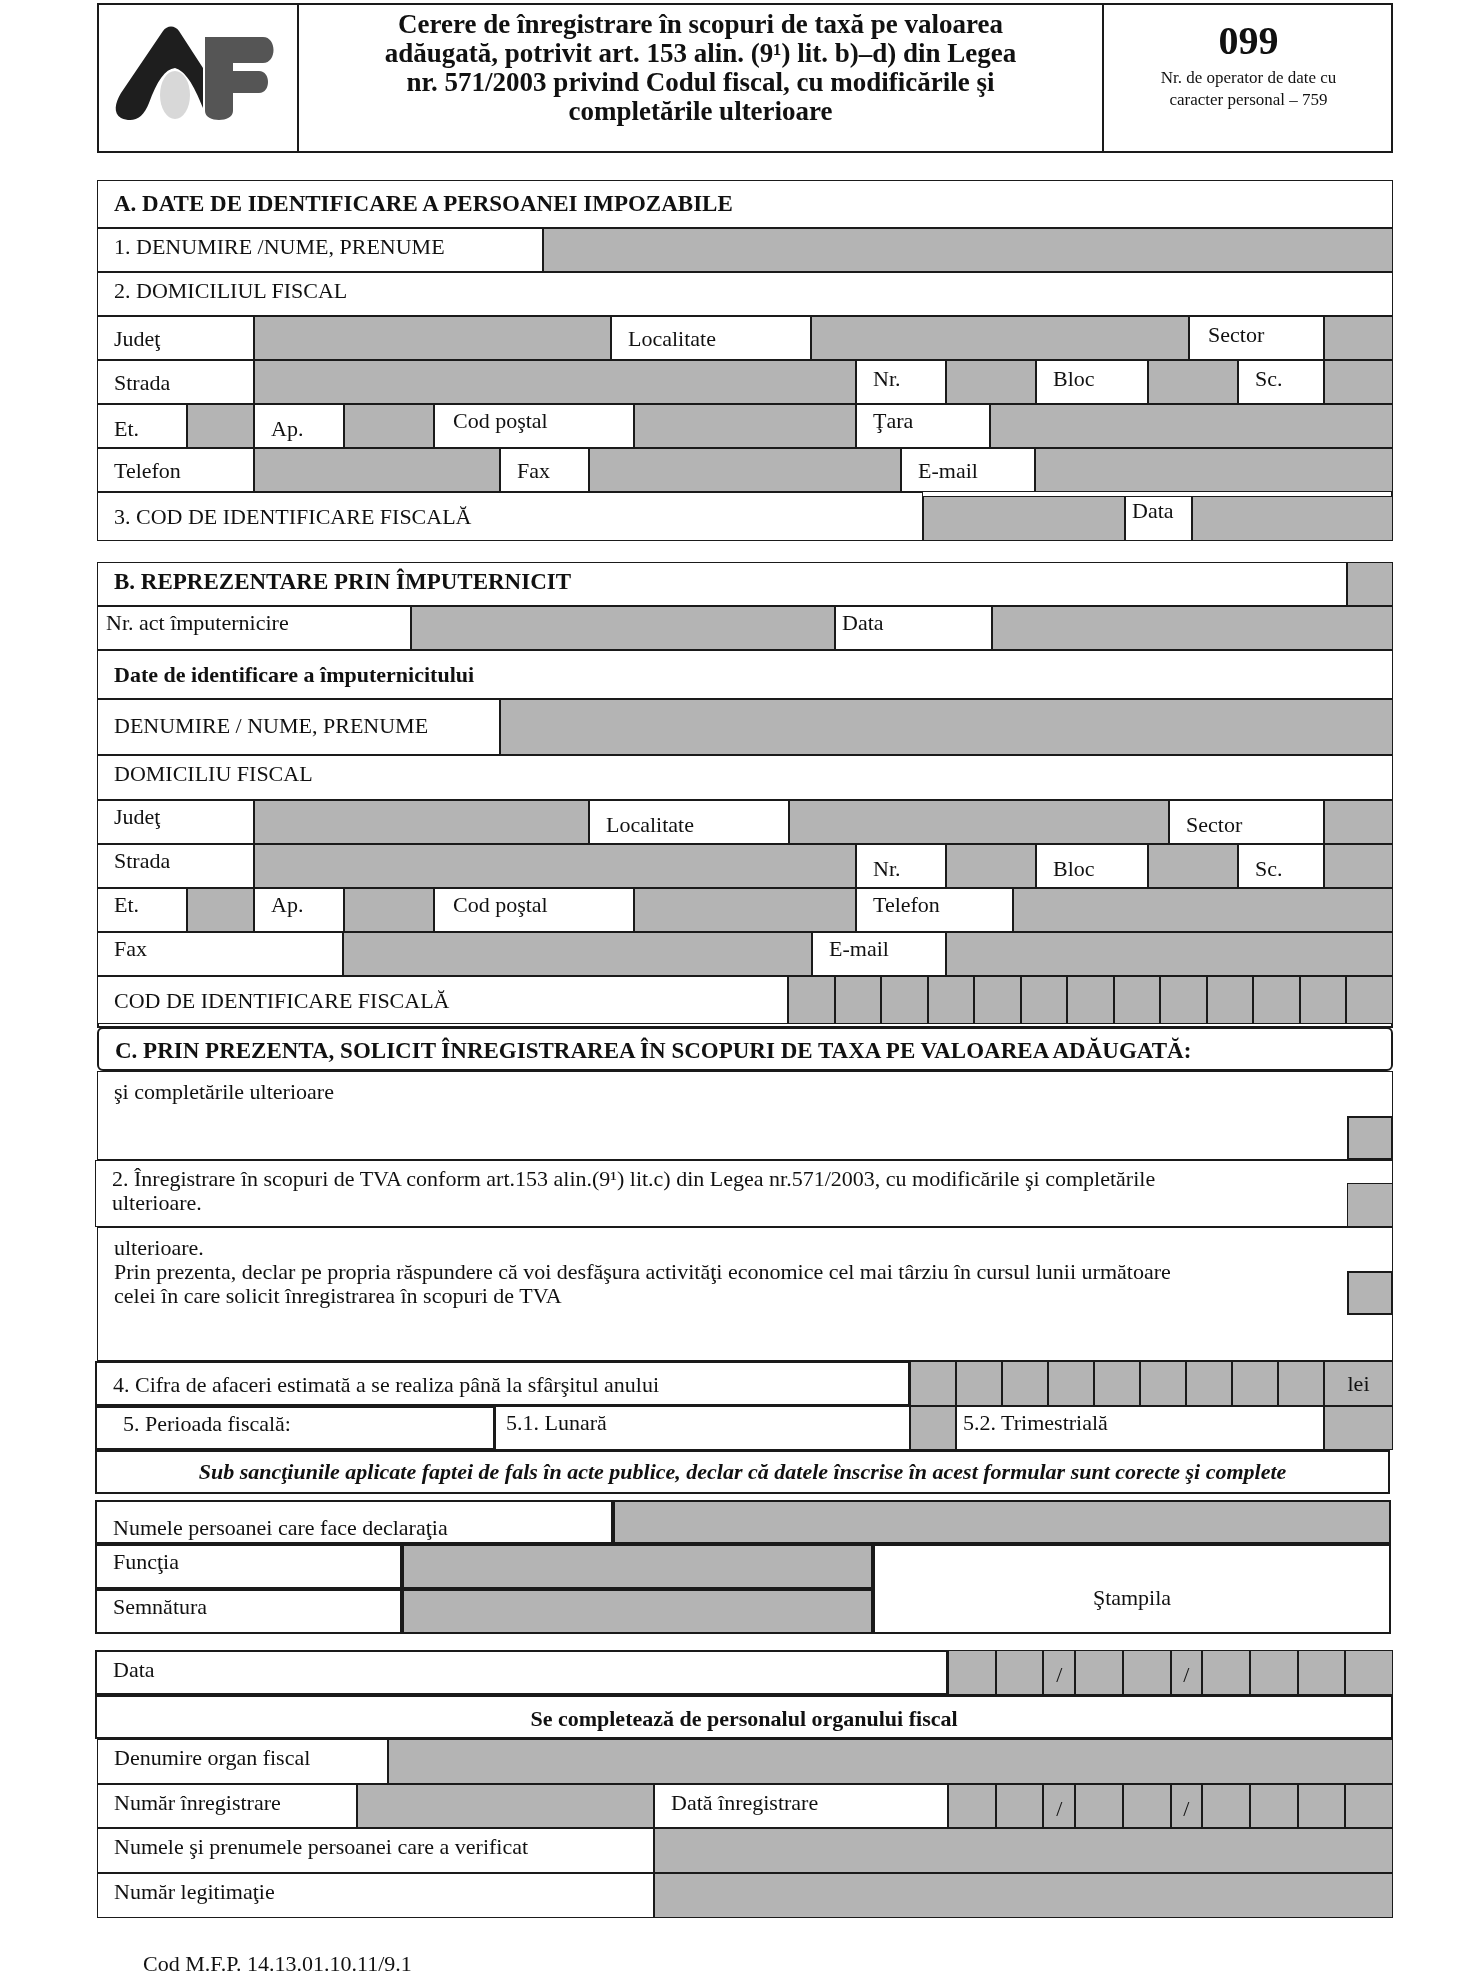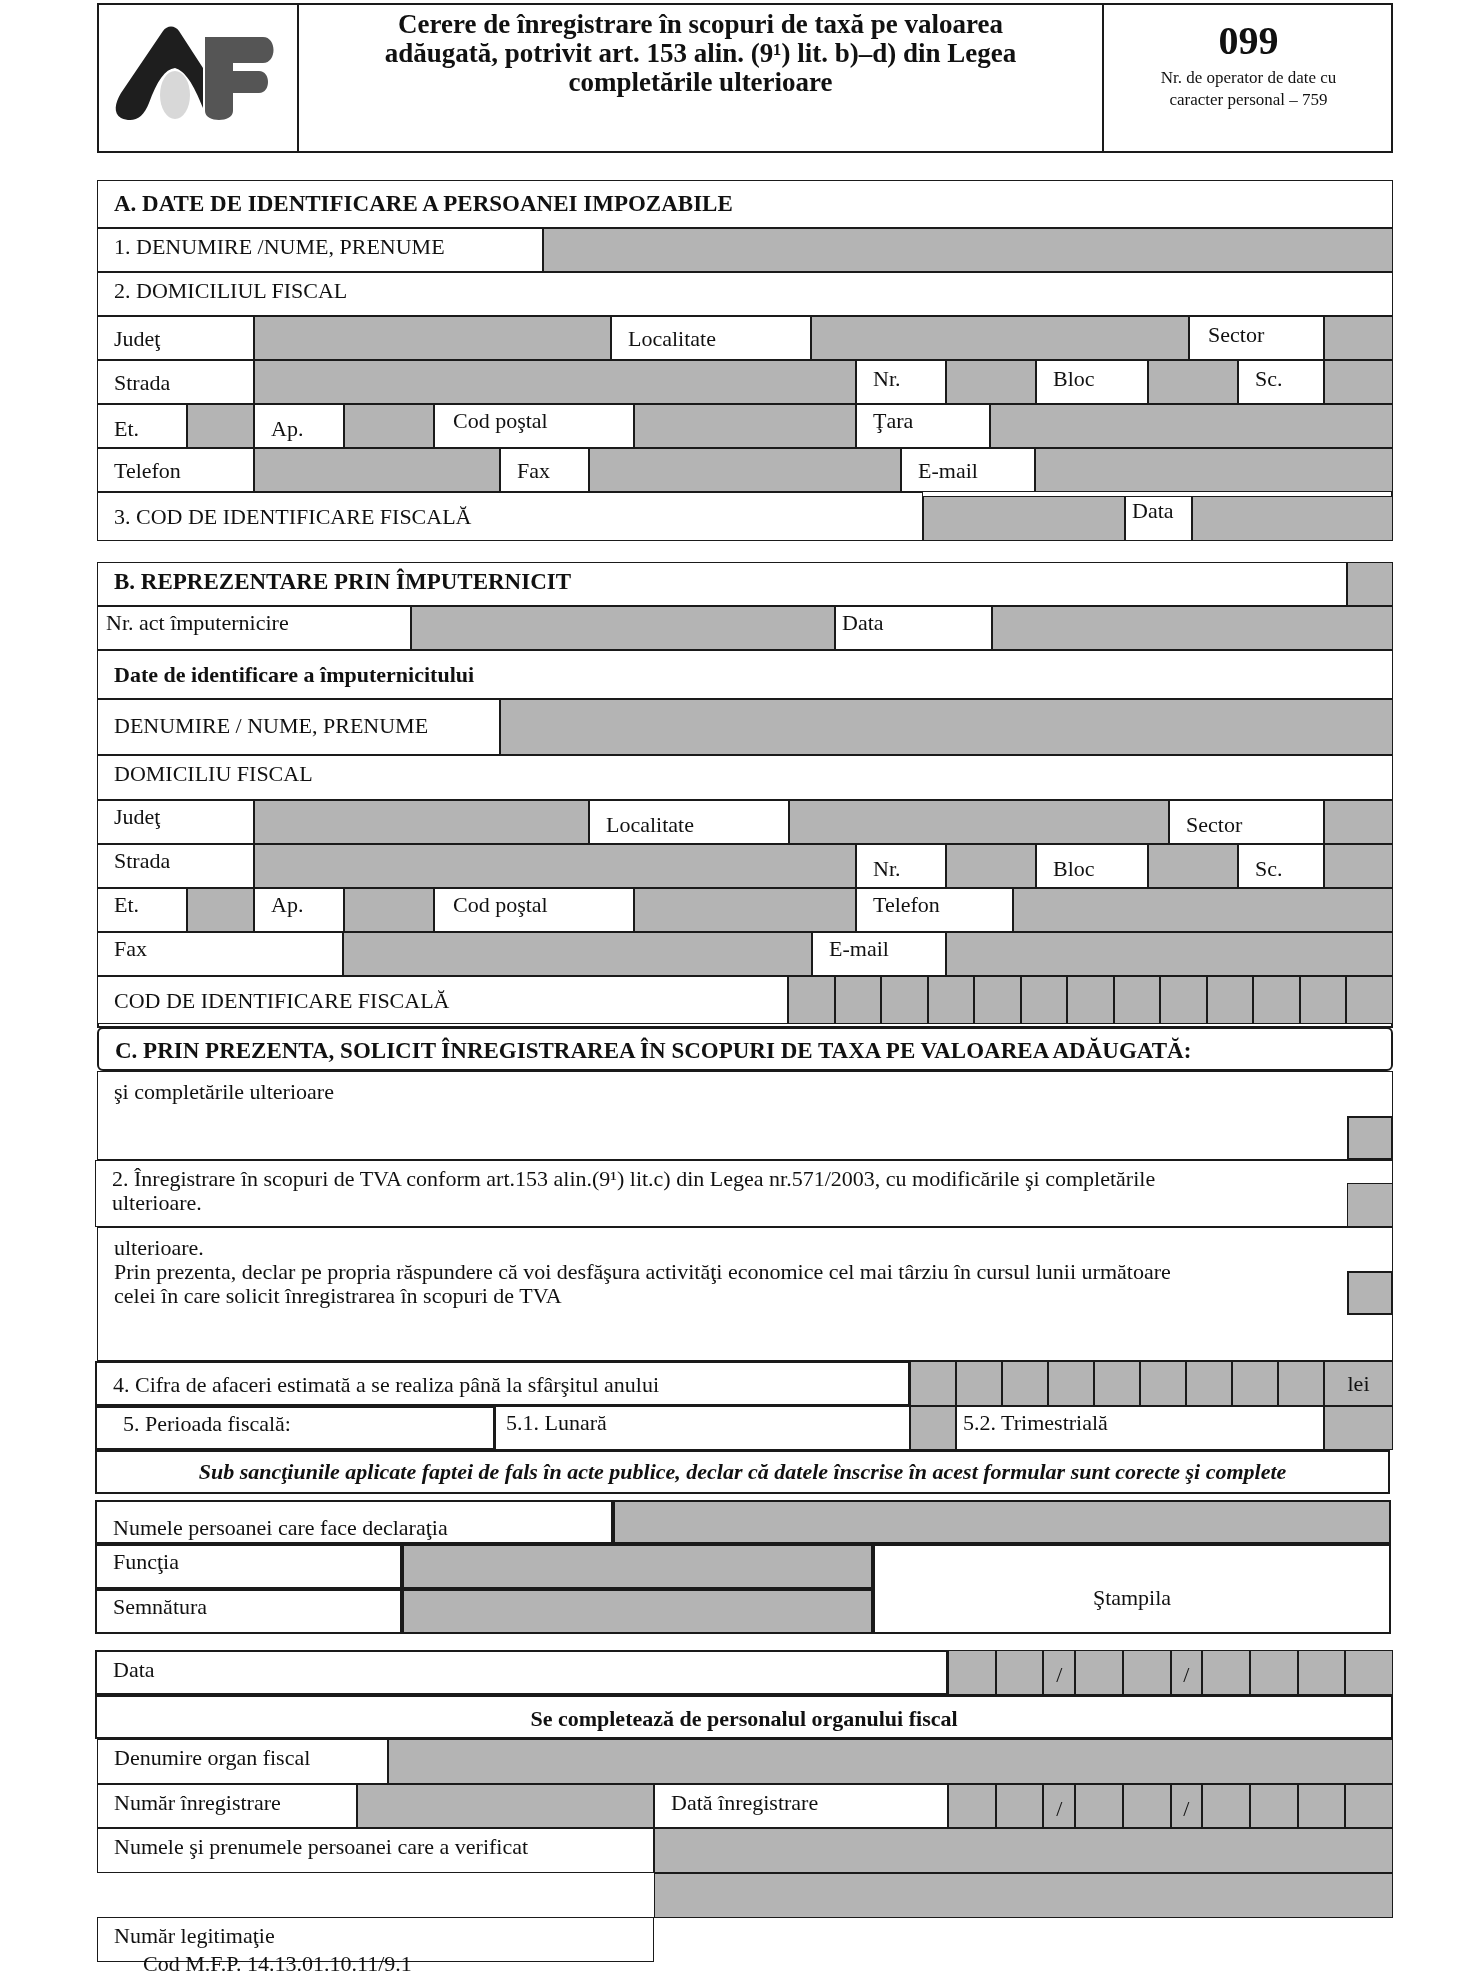--- a/index.html
+++ b/index.html
@@ -22,20 +22,21 @@
 <div class="abs" style="left:97px;top:3px;width:202px;height:150px;border-right:2px solid #1a1a1a;">
   <svg width="170" height="110" viewBox="0 0 170 110" style="position:absolute;left:16px;top:20px;">
     <path d="M8 95 C0 90 2 80 8 70 L50 8 C54 2 62 2 66 8 L90 45 L90 85 C80 60 72 48 62 45 C52 46 44 58 36 80 C30 96 20 100 8 95 Z" fill="#1e1e1e"></path>
     <ellipse cx="62" cy="72" rx="15" ry="24" fill="#d8d8d8"></ellipse>
     <path d="M92 14 L150 14 C164 14 164 40 150 40 L120 40 L120 48 L146 48 C158 48 158 70 146 70 L120 70 L120 88 C120 100 92 100 92 88 Z" fill="#555555"></path>
   </svg>
 </div>
 <div class="abs" style="left:299px;top:10px;width:803px;height:140px;text-align:center;font-weight:bold;font-size:27px;line-height:29px;">
   <div>Cerere de înregistrare în scopuri de taxă pe valoarea</div>
   <div>adăugată, potrivit art. 153 alin. (9¹) lit. b)–d) din Legea</div>
+  <div>nr. 571/2003 privind Codul fiscal, cu modificările şi</div>
   <div>completările ulterioare</div>
 </div>
 <div class="abs" style="left:1102px;top:3px;width:291px;height:150px;border-left:2px solid #1a1a1a;text-align:center;">
   <div style="font-size:40px;font-weight:bold;margin-top:16px;line-height:44px;">099</div>
   <div style="font-size:17px;line-height:22px;margin-top:4px;">Nr. de operator de date cu</div>
   <div style="font-size:17px;line-height:22px;">caracter personal – 759</div>
 </div>
 
 <div class="abs b" style="left:97px;top:180px;width:1296px;height:361px;"></div>
 <div class="cell hd" style="left:97px;top:180px;width:1296px;height:48px;padding-top:10px;">A. DATE DE IDENTIFICARE A PERSOANEI IMPOZABILE</div>
@@ -227,16 +228,16 @@
   <div class="cell g slash" style="position:relative;flex:1;height:44px;">/</div>
   <div class="cell g" style="position:relative;flex:1;height:44px;"></div>
   <div class="cell g" style="position:relative;flex:1;height:44px;"></div>
   <div class="cell g" style="position:relative;flex:1;height:44px;"></div>
   <div class="cell g" style="position:relative;flex:1;height:44px;"></div>
 </div>
 
 <div class="cell" style="left:97px;top:1828px;width:557px;height:45px;padding-top:6px;">Numele şi prenumele persoanei care a verificat</div>
 <div class="cell g" style="left:654px;top:1828px;width:739px;height:45px;"></div>
 
-<div class="cell" style="left:97px;top:1873px;width:557px;height:45px;padding-top:6px;margin-top:44px;">Număr legitimaţie</div>
+<div class="cell" style="left:97px;top:1873px;width:557px;height:45px;padding-top:6px;">Număr legitimaţie</div>
 <div class="cell g" style="left:654px;top:1873px;width:739px;height:45px;"></div>
 
 <div class="txt" style="left:143px;top:1950px;width:500px;">Cod M.F.P. 14.13.01.10.11/9.1</div>
 
 </body></html>

